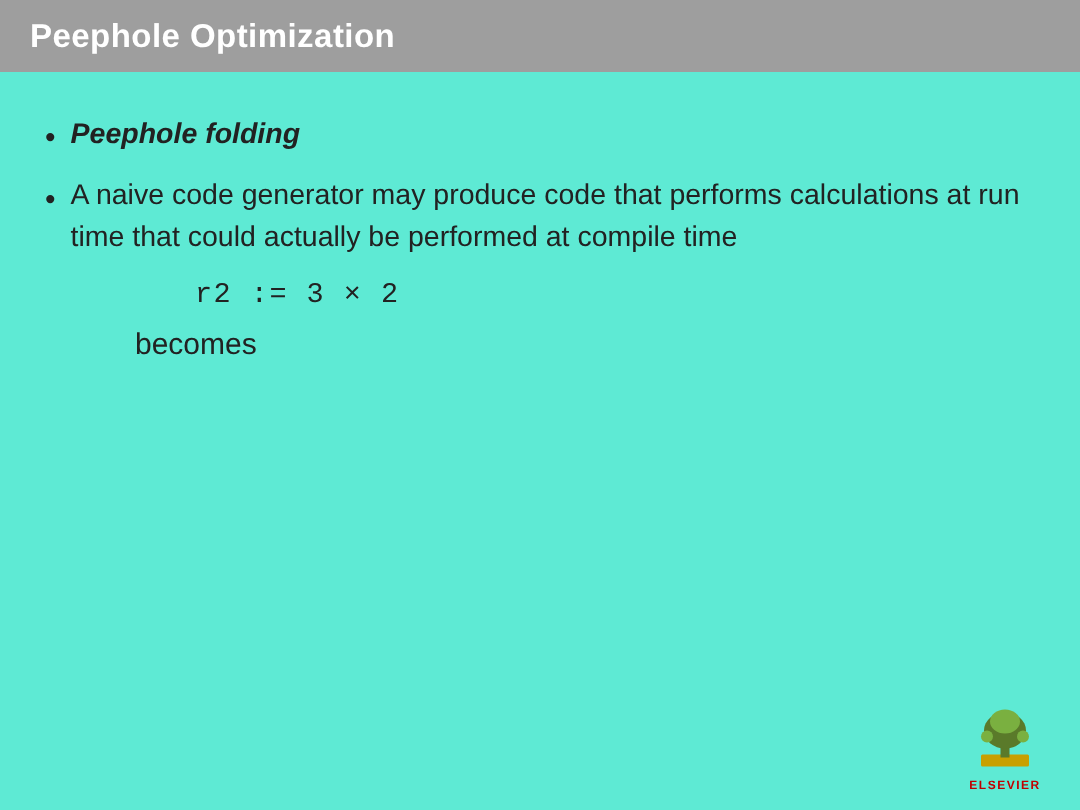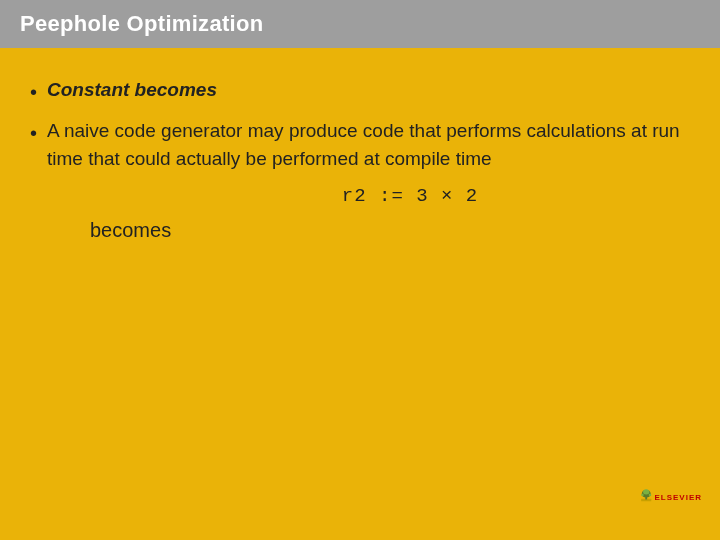--- a/index.html
+++ b/index.html
@@ -9,21 +9,21 @@
       height: 540px;
       overflow: hidden;
       font-family: Arial, Helvetica, sans-serif;
       background: #ffffff;
       position: relative;
     }
 
     .slide {
       width: 720px;
       height: 540px;
-      background: #eab308;
+      background: #5eead4;
       position: relative;
     }
 
     
     .corner-accent {
       position: absolute;
       top: 0;
       right: 0;
       width: 60px;
       height: 48px;
@@ -98,21 +98,20 @@
     }
 
     .sub-bullet::before {
       content: "– ";
     }
 
     
     .code-block {
       margin-left: 70px;
       margin-bottom: 8px;
-      text-align: center;
     }
 
     .code-line {
       font-family: 'Courier New', Courier, monospace;
       font-size: 19px;
       color: #222222;
       letter-spacing: 1px;
       line-height: 1.5;
     }
 
@@ -126,21 +125,21 @@
     }
 
     
     .elsevier-logo {
       position: absolute;
       bottom: 12px;
       right: 18px;
       width: 64px;
       height: 64px;
       display: flex;
-      flex-direction: row;
+      flex-direction: column;
       align-items: center;
       justify-content: flex-end;
     }
 
     .elsevier-tree {
       width: 52px;
       height: 46px;
     }
 
     .elsevier-label {
@@ -161,21 +160,21 @@
   <div class="header-bar">
     <span class="header-title">Peephole Optimization</span>
   </div>
 
   <div class="content">
 
     <ul class="bullet-list">
 
       <li>
         <span class="bullet-dot">•</span>
-        <span class="bullet-text italic-text">Constant becomes</span>
+        <span class="bullet-text italic-text">Peephole folding</span>
       </li>
 
       <li>
         <span class="bullet-dot">•</span>
         <span class="bullet-text">A naive code generator may produce code that performs calculations at run time that could actually be performed at compile time</span>
       </li>
     </ul>
 
     <div class="sub-section">
 

